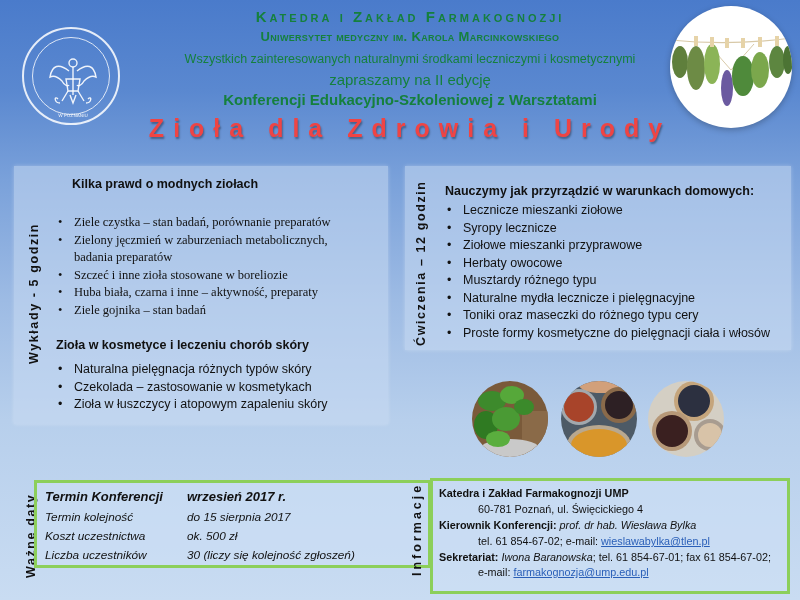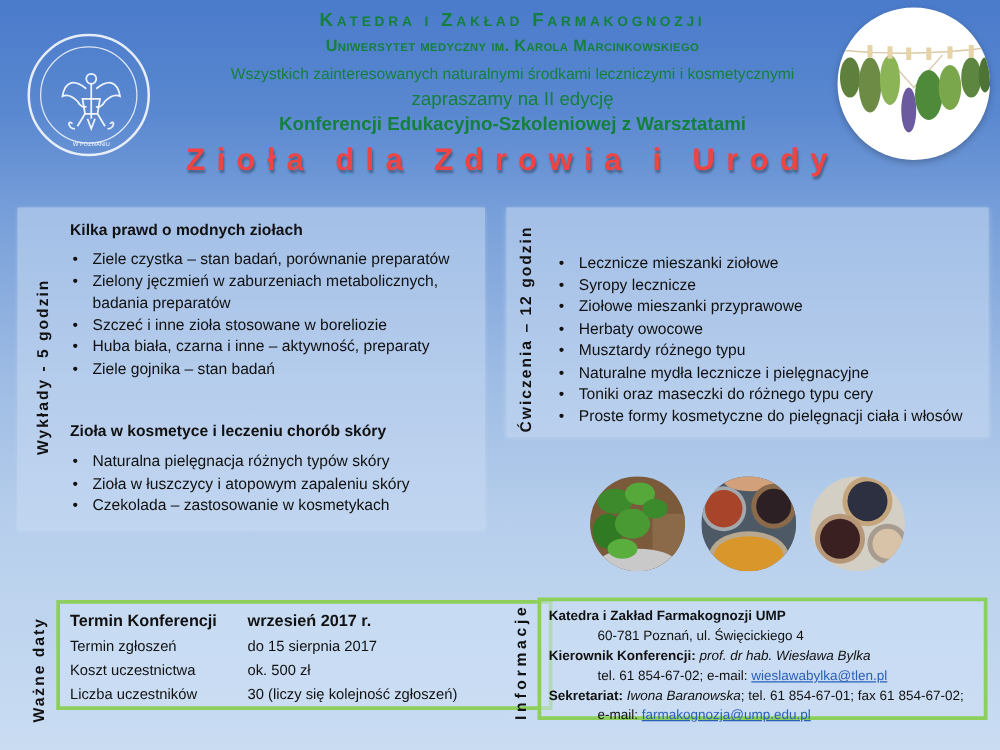--- a/index.html
+++ b/index.html
@@ -69,22 +69,22 @@
     }
 
     
     .spice { width: 76px; height: 76px; border-radius: 50%; overflow: hidden; top: 381px; }
 
     
     .greenbox {
       border: 3px solid #8ccf5a;
       background: rgba(205,224,245,0.6);
     }
-    .box-dates { left: 45px; top: 480px; width: 397px; height: 88px; }
-    .box-info { left: 430px; top: 478px; width: 360px; height: 98px; }
+    .box-dates { left: 34px; top: 480px; width: 397px; height: 88px; font-style: italic; }
+    .box-info { left: 430px; top: 478px; width: 360px; height: 116px; }
 
     .dates-row { position: absolute; left: 8px; font-size: 11.8px; white-space: nowrap; }
     .dates-row .k { position: absolute; left: 0; }
     .dates-row .v { position: absolute; left: 142px; }
     .dates-row.bold { font-weight: bold; font-size: 13px; }
 
     .info-line { position: absolute; font-size: 10.8px; white-space: nowrap; }
     .info-line b { font-weight: bold; }
     .info-line i { font-style: italic; }
     .link { color: #2a5fb8; text-decoration: underline; }
@@ -138,41 +138,42 @@
         <rect x="71" y="32" width="4" height="10"></rect>
       <rect x="88" y="31" width="4" height="10"></rect>
         <rect x="105" y="30" width="4" height="10"></rect>
     </g>
   </svg>
 </div>
 
 <div class="abs panel box-left">
   <div class="vlabel" style="left:13px; top:198px;">Wykłady - 5 godzin</div>
 
-  <div class="section-title" style="left:42px; top:11px;">Kilka prawd o modnych ziołach</div>
-  <ul class="blist" style="left:42px; top:33px;">
+  <div class="section-title" style="left:58px; top:11px;">Kilka prawd o modnych ziołach</div>
+  <ul class="blist" style="left:42px; top:48px;font-family:Liberation Serif, serif;">
     <li>Ziele czystka – stan badań, porównanie preparatów</li>
     <li>Zielony jęczmień w zaburzeniach metabolicznych,</li>
     <li style="list-style:none;" class="cont">badania preparatów</li>
     <li>Szczeć i inne zioła stosowane w boreliozie</li>
     <li>Huba biała, czarna i inne – aktywność, preparaty</li>
     <li>Ziele gojnika – stan badań</li>
   </ul>
 
   <div class="section-title" style="left:42px; top:172px;">Zioła w kosmetyce i leczeniu chorób skóry</div>
   <ul class="blist" style="left:42px; top:195px;">
     <li>Naturalna pielęgnacja różnych typów skóry</li>
+    <li>Czekolada – zastosowanie  w kosmetykach</li>
     <li>Zioła w łuszczycy i atopowym zapaleniu skóry</li>
-    <li>Czekolada – zastosowanie  w kosmetykach</li>
   </ul>
 </div>
 
 <div class="abs panel box-right">
   <div class="vlabel" style="left:9px; top:180px;">Ćwiczenia – 12 godzin</div>
 
+  <div class="section-title" style="left:40px; top:18px;">Nauczymy jak przyrządzić w warunkach domowych:</div>
   <ul class="blist" style="left:40px; top:36px;">
     <li>Lecznicze mieszanki ziołowe</li>
     <li>Syropy lecznicze</li>
     <li>Ziołowe mieszanki przyprawowe</li>
     <li>Herbaty owocowe</li>
     <li>Musztardy różnego typu</li>
     <li>Naturalne mydła lecznicze i pielęgnacyjne</li>
     <li>Toniki oraz maseczki do różnego typu cery</li>
     <li>Proste formy kosmetyczne do pielęgnacji ciała i włosów</li>
   </ul>
@@ -215,21 +216,21 @@
   </svg>
 </div>
 
 <div class="vlabel abs" style="left:24px; top:578px;">Ważne  daty</div>
 <div class="abs greenbox box-dates">
   <div class="dates-row bold" style="top:6px;">
     <span class="k">Termin Konferencji</span>
     <span class="v">wrzesień 2017 r.</span>
   </div>
   <div class="dates-row" style="top:27px;">
-    <span class="k">Termin zgłoszeń</span>
+    <span class="k">Termin kolejność</span>
     <span class="v">do 15 sierpnia 2017</span>
   </div>
   <div class="dates-row" style="top:46px;">
     <span class="k">Koszt uczestnictwa</span>
     <span class="v">ok. 500 zł</span>
   </div>
   <div class="dates-row" style="top:65px;">
     <span class="k">Liczba uczestników</span>
     <span class="v">30 (liczy się kolejność zgłoszeń)</span>
   </div>

